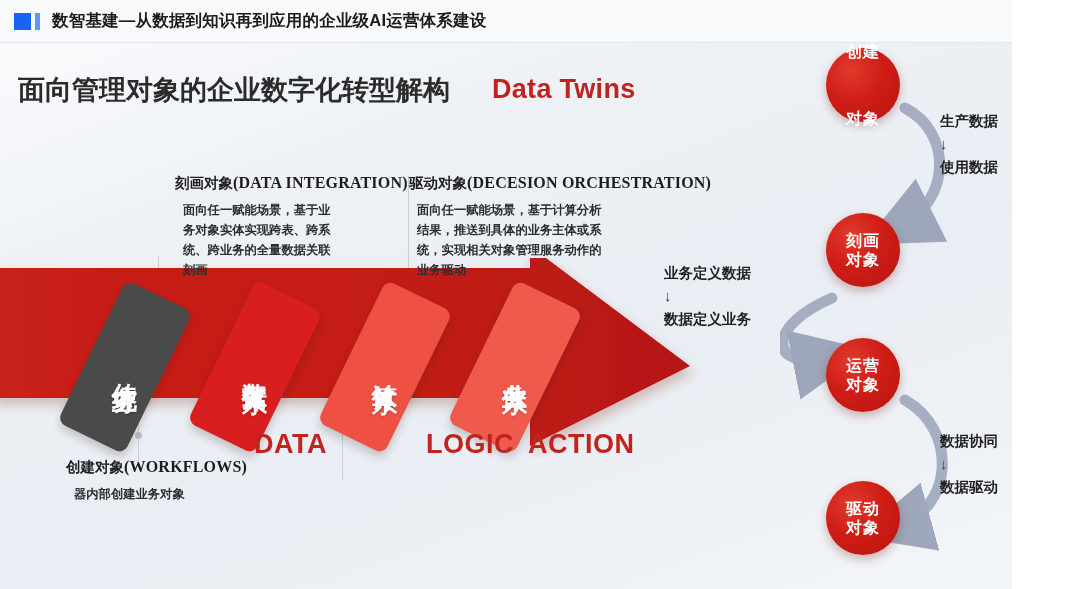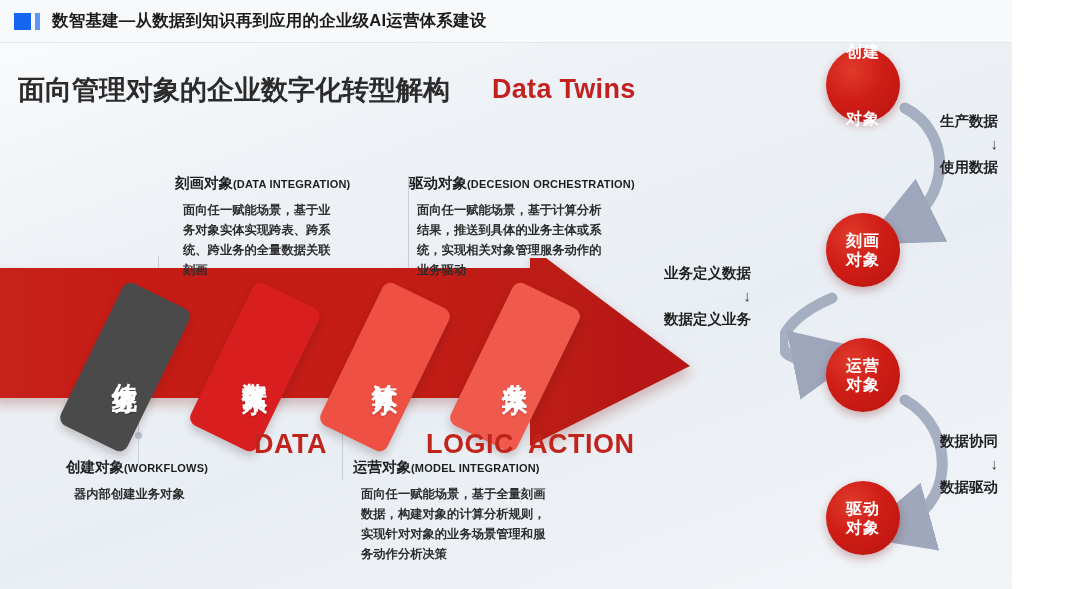--- a/index.html
+++ b/index.html
@@ -38,21 +38,21 @@
     font-size:27px;font-weight:bold;color:#c32020;white-space:nowrap;
     letter-spacing:.3px;
   }
 
   
   .callout{position:absolute;}
   .callout .c-head{
     font-size:14.5px;font-weight:bold;color:#1d1d1d;white-space:nowrap;
     margin-bottom:7px;
   }
-  .callout .c-head .en{font-size:11px;letter-spacing:.2px;}
+  .callout .c-head .en{font-size:16px;letter-spacing:.2px;font-family:Liberation Serif, serif;}
   .callout .c-body{
     font-size:12.3px;font-weight:bold;color:#2d2d2d;line-height:20px;
   }
   .callout .c-body div{white-space:nowrap;padding-left:8px;}
 
   #callout-data{left:175px;top:174px;}
   #callout-drive{left:409px;top:174px;}
   #callout-create{left:66px;top:458px;}
   #callout-ops{left:353px;top:458px;}
 
@@ -105,21 +105,21 @@
     color:#fff;font-size:16px;font-weight:bold;line-height:19px;letter-spacing:1px;
   }
   #circle-0{left:826px;top:48px;gap:48px;}
   #circle-1{left:826px;top:213px;}
   #circle-2{left:826px;top:338px;}
   #circle-3{left:826px;top:481px;}
 
   #flow-svg{position:absolute;left:780px;top:40px;}
 
   
-  .flowlabel{position:absolute;text-align:right;}
+  .flowlabel{position:absolute;text-align:left;}
   .flowlabel .fl{
     font-size:14.5px;font-weight:bold;color:#1f1f1f;white-space:nowrap;
     line-height:22px;
   }
   .flowlabel .farrow{
     font-size:15px;color:#3a3a3a;line-height:24px;
   }
   #flowlabel-0{left:940px;top:110px;}
   #flowlabel-1{left:664px;top:262px;}
   #flowlabel-2{left:940px;top:430px;}
@@ -210,31 +210,20 @@
 
   <div class="callout" id="callout-create">
     <div class="c-head">
       <span>创建对象</span><span class="en">(WORKFLOWS)</span>
     </div>
     <div class="c-body">
       <div>器内部创建业务对象</div>
     </div>
   </div>
 
-  <div class="callout" id="callout-ops">
-    <div class="c-head">
-      <span>运营对象</span><span class="en">(MODEL INTEGRATION)</span>
-    </div>
-    <div class="c-body">
-      <div>面向任一赋能场景，基于全量刻画</div>
-      <div>数据，构建对象的计算分析规则，</div>
-      <div>实现针对对象的业务场景管理和服</div>
-      <div>务动作分析决策</div>
-    </div>
-  </div>
 
   <svg id="flow-svg" width="300" height="549" viewBox="0 0 300 549">
     <defs>
       <marker id="ahead" markerWidth="7" markerHeight="7" refX="3.2" refY="3.2" orient="auto">
         <path d="M0,0 L7,3.2 L0,6.4 Z" fill="#9aa3b8"></path>
       </marker>
     </defs>
 
     <path d="M 125,68 C 172,92 172,160 120,186" stroke="#a3abc0" stroke-width="11" fill="none" stroke-linecap="round" marker-end="url(#ahead)" opacity="0.95"></path>
 

